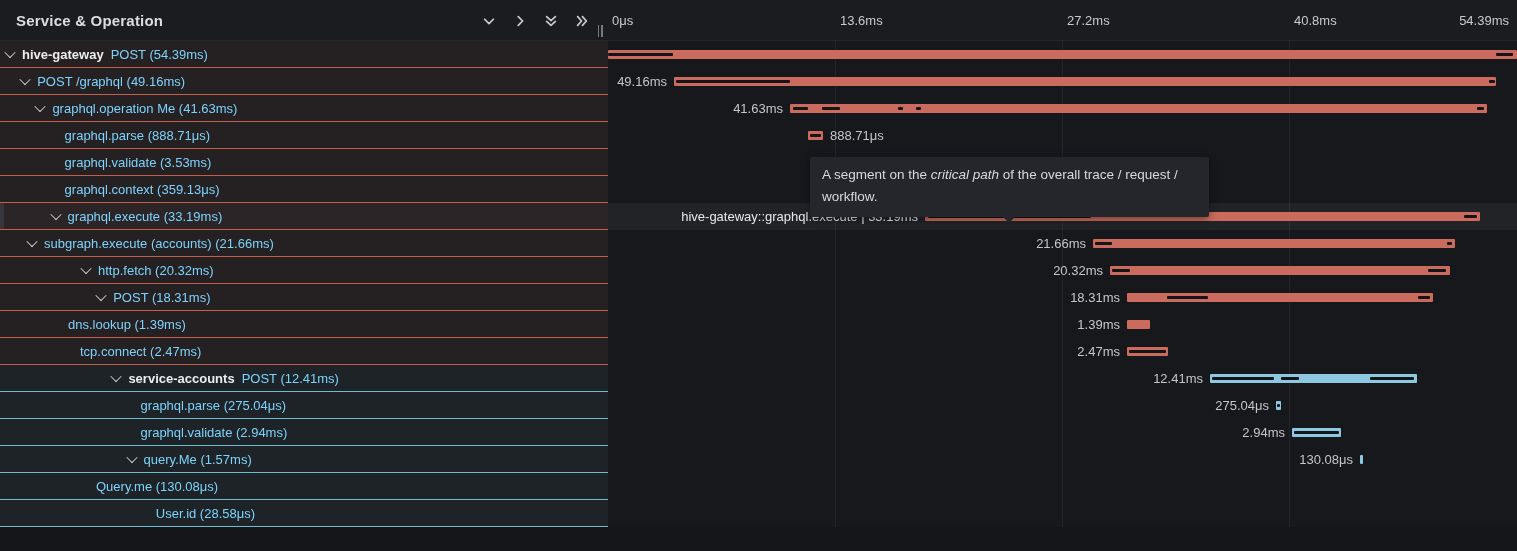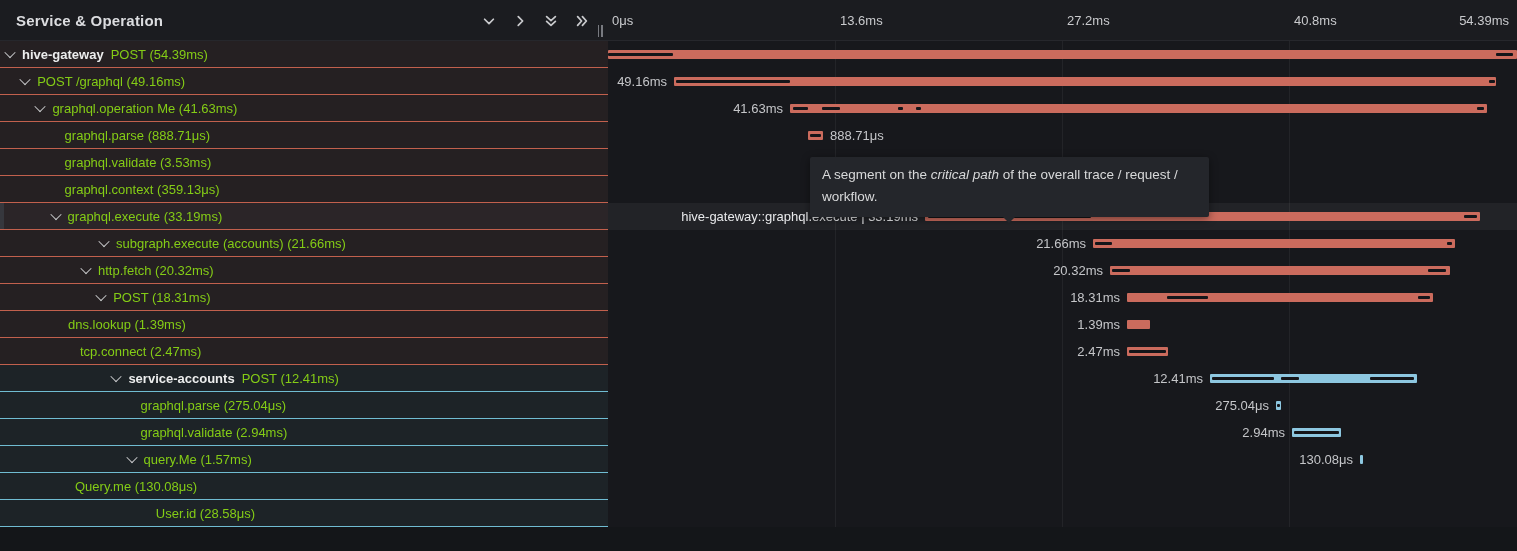--- a/index.html
+++ b/index.html
@@ -17,21 +17,21 @@
   .guide{position:absolute;top:0;bottom:0;width:1px;background:rgba(255,255,255,0.055);}
   .trow{position:relative;height:27px;box-sizing:border-box;display:flex;align-items:center;
         cursor:pointer;white-space:nowrap;overflow:hidden;}
   .trow.salmon{background:#252022;border-bottom:1px solid #c2604d;}
   .trow.blue{background:#1d2327;border-bottom:1px solid #70bcd2;}
   .trow.hov{background:#2b2528;}
   .trow.hov::before{content:"";position:absolute;left:0;top:0;bottom:0;width:4px;background:#36373d;}
   .chev{width:7px;height:7px;border-right:1.5px solid #c7c8ca;border-bottom:1.5px solid #c7c8ca;
         transform:rotate(45deg) translate(-1px,-1px);display:inline-block;flex:none;margin-right:8px;}
   .svc{font-weight:700;color:#eceded;margin-right:7px;}
-  .lbl{color:#84cc16;}
+  .lbl{color:#7dd3fc;}
   
   .chart{position:absolute;left:608px;top:0;width:909px;height:551px;background:#17181c;}
   .ch-header{position:absolute;left:0;top:0;width:909px;height:41px;background:#1b1c20;
              border-bottom:1px solid #26272c;box-sizing:border-box;}
   .tick{position:absolute;top:13px;font-size:13px;color:#c9cacd;}
   .gridline{position:absolute;top:0;height:527px;width:1px;background:#232428;z-index:0;}
   .rows{position:absolute;left:0;top:41px;width:909px;height:486px;}
   .brow{position:relative;height:27px;}
   .brow.hov{background:rgba(255,255,255,0.05);}
   .bar{position:absolute;top:9px;height:9px;border-radius:1px;z-index:1;}
@@ -117,21 +117,21 @@
         <div class="trow salmon" style="padding-left: 64.6px;">
           <span class="lbl">graphql.validate (3.53ms)</span>
         </div>
         <div class="trow salmon" style="padding-left: 64.6px;">
           <span class="lbl">graphql.context (359.13μs)</span>
         </div>
         <div class="trow salmon hov" style="padding-left: 51.6px;">
           <span class="chev"></span>
           <span class="lbl">graphql.execute (33.19ms)</span>
         </div>
-        <div class="trow salmon" style="padding-left: 100px;">
+        <div class="trow salmon" style="padding-left: 28px;">
           <span class="chev"></span>
           <span class="lbl">subgraph.execute (accounts) (21.66ms)</span>
         </div>
         <div class="trow salmon" style="padding-left: 82px;">
           <span class="chev"></span>
           <span class="lbl">http.fetch (20.32ms)</span>
         </div>
         <div class="trow salmon" style="padding-left: 97.2px;">
           <span class="chev"></span>
           <span class="lbl">POST (18.31ms)</span>
@@ -150,21 +150,21 @@
         <div class="trow blue" style="padding-left: 140.6px;">
           <span class="lbl">graphql.parse (275.04μs)</span>
         </div>
         <div class="trow blue" style="padding-left: 140.6px;">
           <span class="lbl">graphql.validate (2.94ms)</span>
         </div>
         <div class="trow blue" style="padding-left: 127.6px;">
           <span class="chev"></span>
           <span class="lbl">query.Me (1.57ms)</span>
         </div>
-        <div class="trow blue" style="padding-left: 75px;">
+        <div class="trow blue" style="padding-left: 96px;">
           <span class="lbl">Query.me (130.08μs)</span>
         </div>
         <div class="trow blue" style="padding-left: 155.8px;">
           <span class="lbl">User.id (28.58μs)</span>
         </div>
       </div>
   </div>
 
   <div class="chart">
       <div class="gridline" style="left: 681px;"></div>

